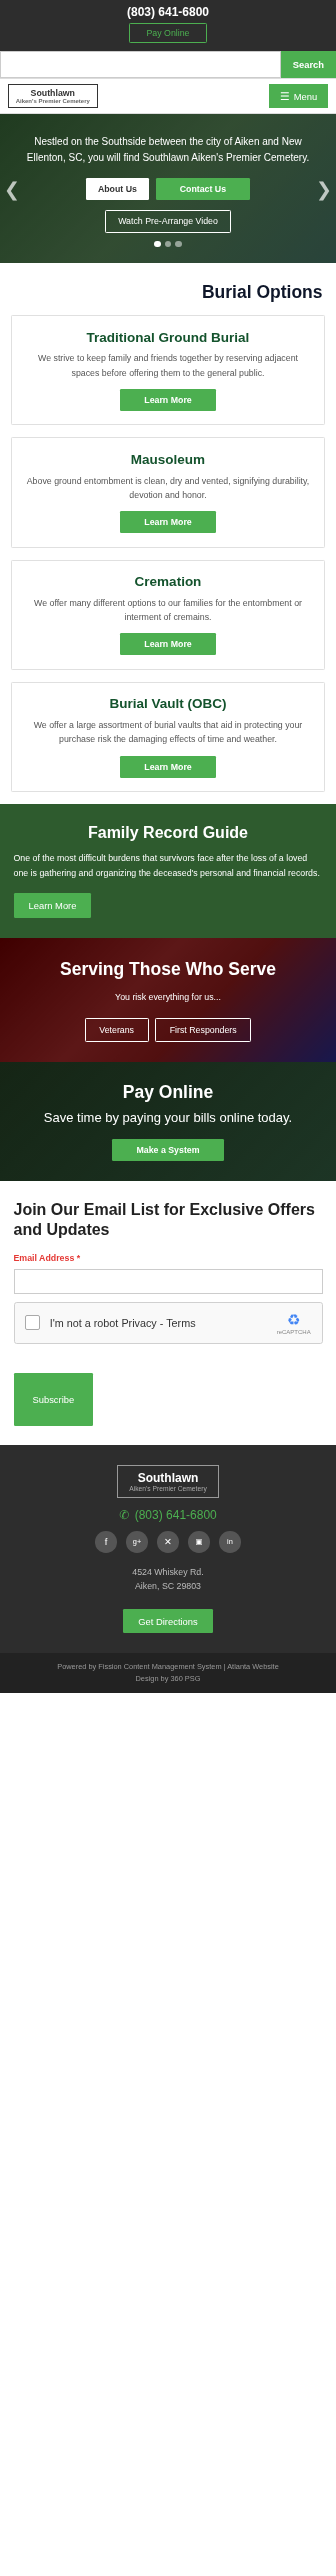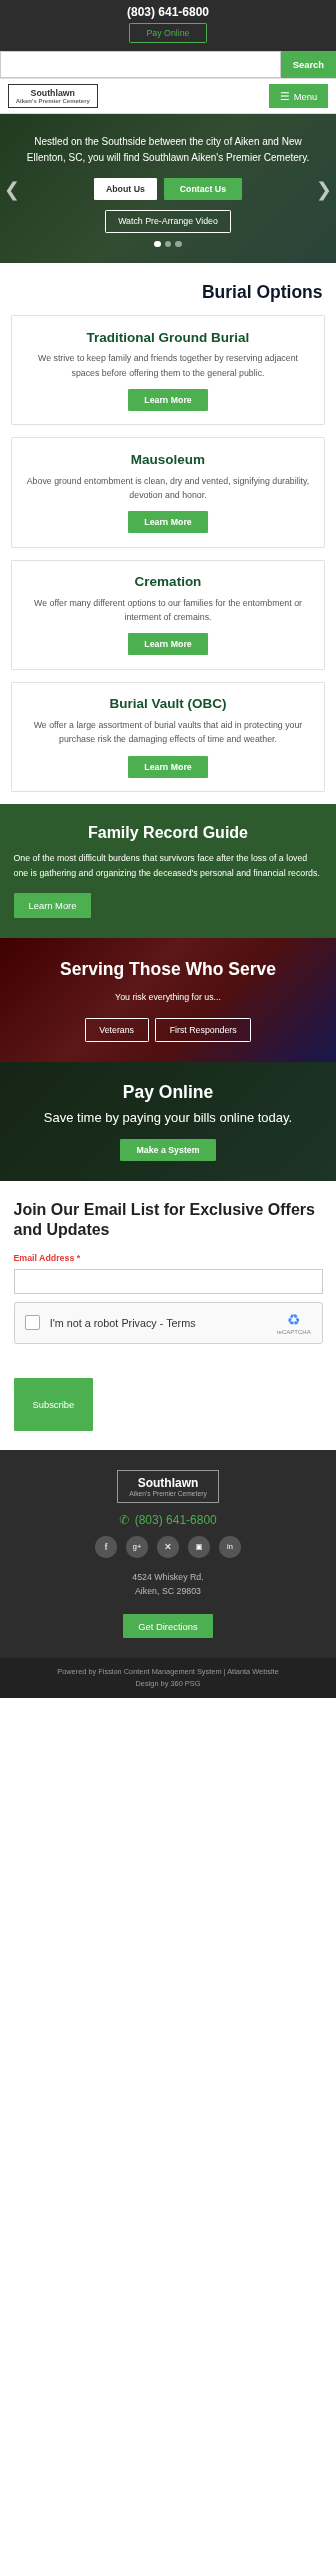--- a/index.html
+++ b/index.html
@@ -109,21 +109,21 @@
       padding: 6px 12px;
       font-size: 8.8px;
       font-weight: bold;
       cursor: pointer;
       border-radius: 1.3px;
     }
     .btn-green {
       background: #4caf50;
       color: #fff;
       border: none;
-      padding: 6px 16px;
+      padding: 6px 24px;
       font-size: 8.8px;
       font-weight: bold;
       cursor: pointer;
       border-radius: 1.3px;
     }
     .btn-outline-white {
       background: transparent;
       color: #fff;
       border: 1.3px solid #fff;
       padding: 5.4px 12px;
@@ -285,21 +285,21 @@
       display: block;
     }
     .email-label span { color: #e53935; }
     .recaptcha-box {
       border: 0.7px solid #d0d0d0;
       border-radius: 2.7px;
       padding: 8px 10.8px;
       display: flex;
       align-items: center;
       gap: 9.4px;
-      margin-bottom: 13px;
+      margin-bottom: 21px;
       background: #f9f9f9;
     }
     .recaptcha-check {
       width: 15px; height: 15px;
       border: 1.3px solid #aaa;
       border-radius: 2px;
       background: #fff;
     }
     .recaptcha-logo {
       margin-left: auto;
@@ -368,21 +368,21 @@
 
     
     .subscribe-btn {
       background: #4caf50;
       color: #fff;
       border: none;
       padding: 21px 19px;
       font-size: 9.4px;
       cursor: pointer;
       border-radius: 1.3px;
-      margin-top: 21px;
+      margin-top: 8px;
     }
 
     
     .get-directions-btn {
       background: #4caf50;
       color: #fff;
       border: none;
       padding: 6.7px 15px;
       font-size: 9.4px;
       cursor: pointer;

